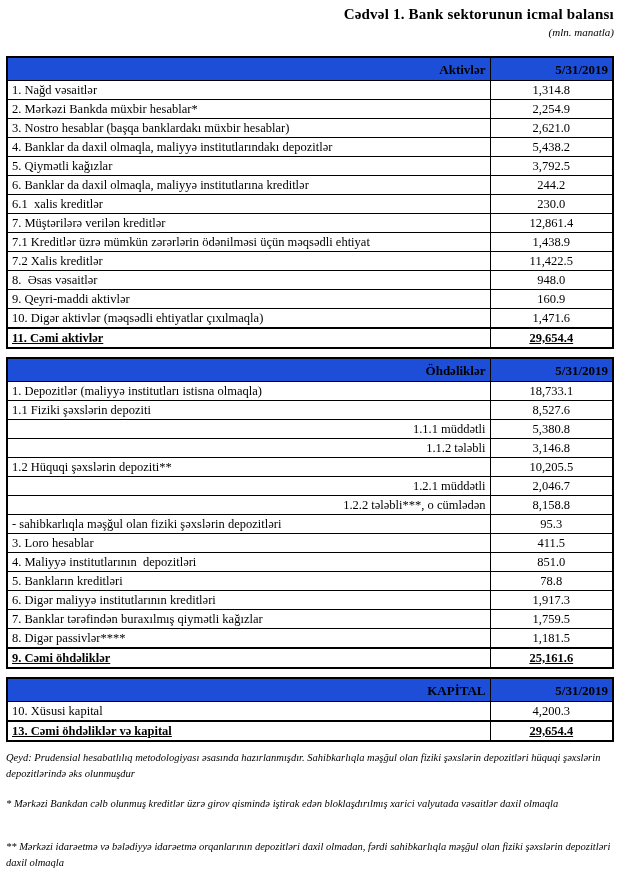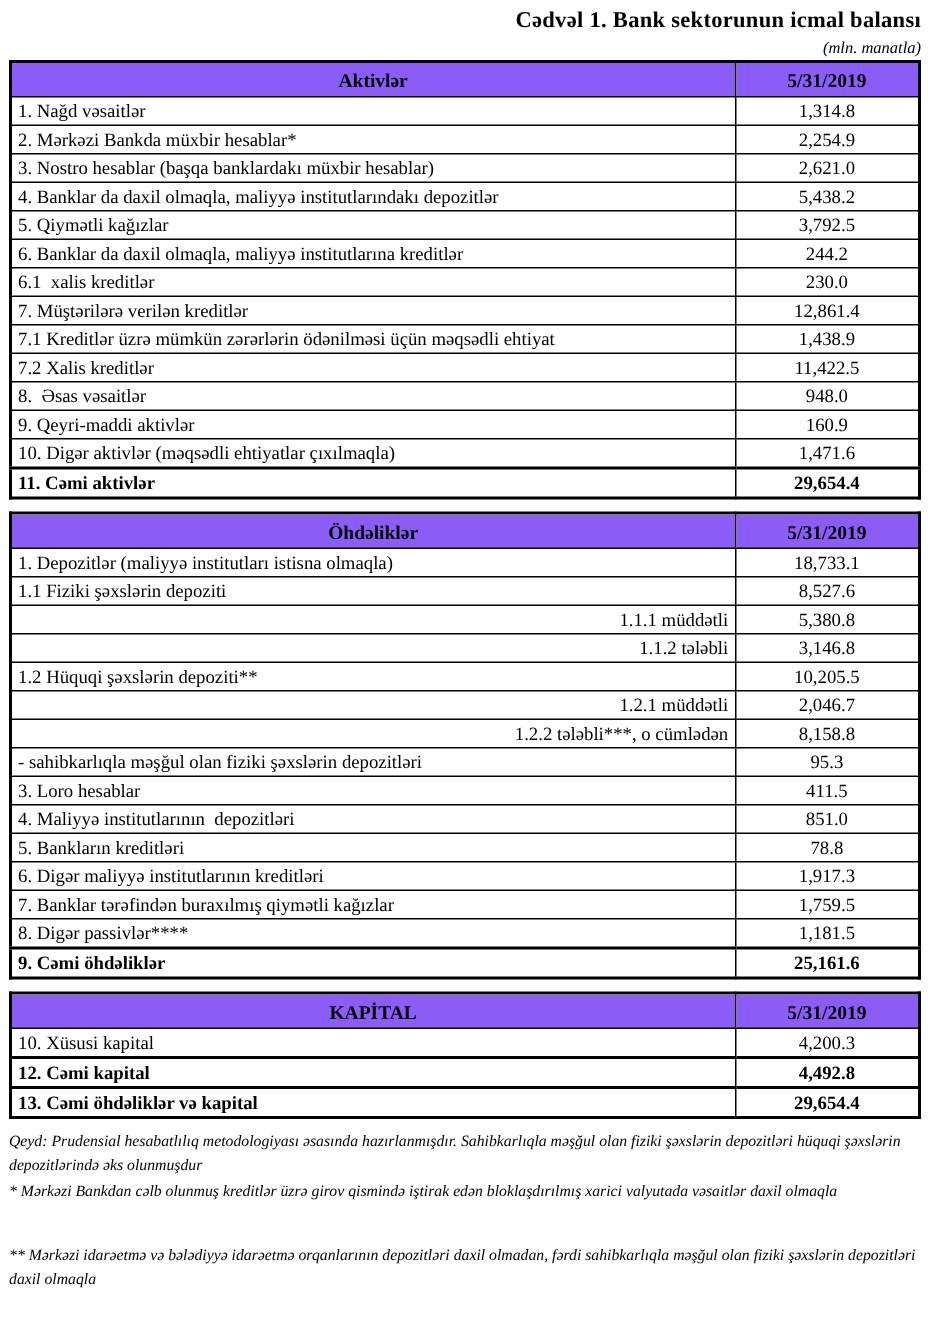--- a/index.html
+++ b/index.html
@@ -19,57 +19,57 @@
     text-align: right;
     font-weight: bold;
     font-size: 15px;
     letter-spacing: .2px;
     padding: 2px 0 1px 0;
   }
   .unit-note {
     text-align: right;
     font-style: italic;
     font-size: 11px;
-    margin: 2px 0 2px 0;
+    margin: 2px 0 18px 0;
   }
   table.bal {
     width: 100%;
     border-collapse: collapse;
     border: 2px solid #000;
     table-layout: fixed;
     margin-bottom: 8px;
   }
   table.bal th, table.bal td {
     border: 1px solid #000;
     font-size: 12.5px;
     line-height: 15px;
     padding: 1.5px 4px;
     overflow: hidden;
   }
   table.bal th {
-    background: #8b5cf6;
+    background: #1d4ed8;
     font-weight: bold;
     font-size: 13px;
     padding: 3.5px 4px;
-    text-align: center;
+    text-align: right;
     margin-left: 23px;
   }
   th.val, td.val { width: 123px; text-align: center; }
   td.lab { text-align: left; white-space: pre-wrap; }
   td.ind1 { padding-left: 32px; text-align: right; }
   td.ind2 { padding-left: 56px; }
-  tr.total td { font-weight: bold; border-top-width: 2px; }
+  tr.total td { font-weight: bold; border-top-width: 2px; text-decoration: underline; }
   .notes {
     font-style: italic;
     font-size: 10.5px;
     line-height: 1.5;
     margin-top: 2px;
   }
   .note { margin: 0; }
-  .note-qeyd { margin-bottom: 1px; }
+  .note-qeyd { margin-bottom: 14px; }
   .note-fn1  { margin-bottom: 28px; }
   .note-fn2  { margin-bottom: 5px; }
 </style>
 </head>
 <body>
 
 <div class="page">
 
   <div class="title">Cədvəl 1. Bank sektorunun icmal balansı</div>
   <div class="unit-note">(mln. manatla)</div>
@@ -218,24 +218,20 @@
         <th class="lab">KAPİTAL</th>
         <th class="val">5/31/2019</th>
       </tr>
     </thead>
     <tbody>
         <tr>
           <td class="lab">10. Xüsusi kapital</td>
           <td class="val">4,200.3</td>
         </tr>
         <tr class="total">
-          <td class="lab">12. Cəmi kapital</td>
-          <td class="val">4,492.8</td>
-        </tr>
-        <tr class="total">
           <td class="lab">13. Cəmi öhdəliklər və kapital</td>
           <td class="val">29,654.4</td>
         </tr>
       </tbody>
   </table>
 
   <div class="notes">
     <p class="note note-qeyd">Qeyd: Prudensial hesabatlılıq metodologiyası əsasında hazırlanmışdır. Sahibkarlıqla məşğul olan fiziki şəxslərin depozitləri hüquqi şəxslərin depozitlərində əks olunmuşdur</p>
     <p class="note note-fn1">* Mərkəzi Bankdan cəlb olunmuş kreditlər üzrə girov qismində iştirak edən bloklaşdırılmış xarici valyutada vəsaitlər daxil olmaqla</p>
     <p class="note note-fn2">** Mərkəzi idarəetmə və bələdiyyə idarəetmə orqanlarının depozitləri daxil olmadan, fərdi sahibkarlıqla məşğul olan fiziki şəxslərin depozitləri daxil olmaqla</p>

